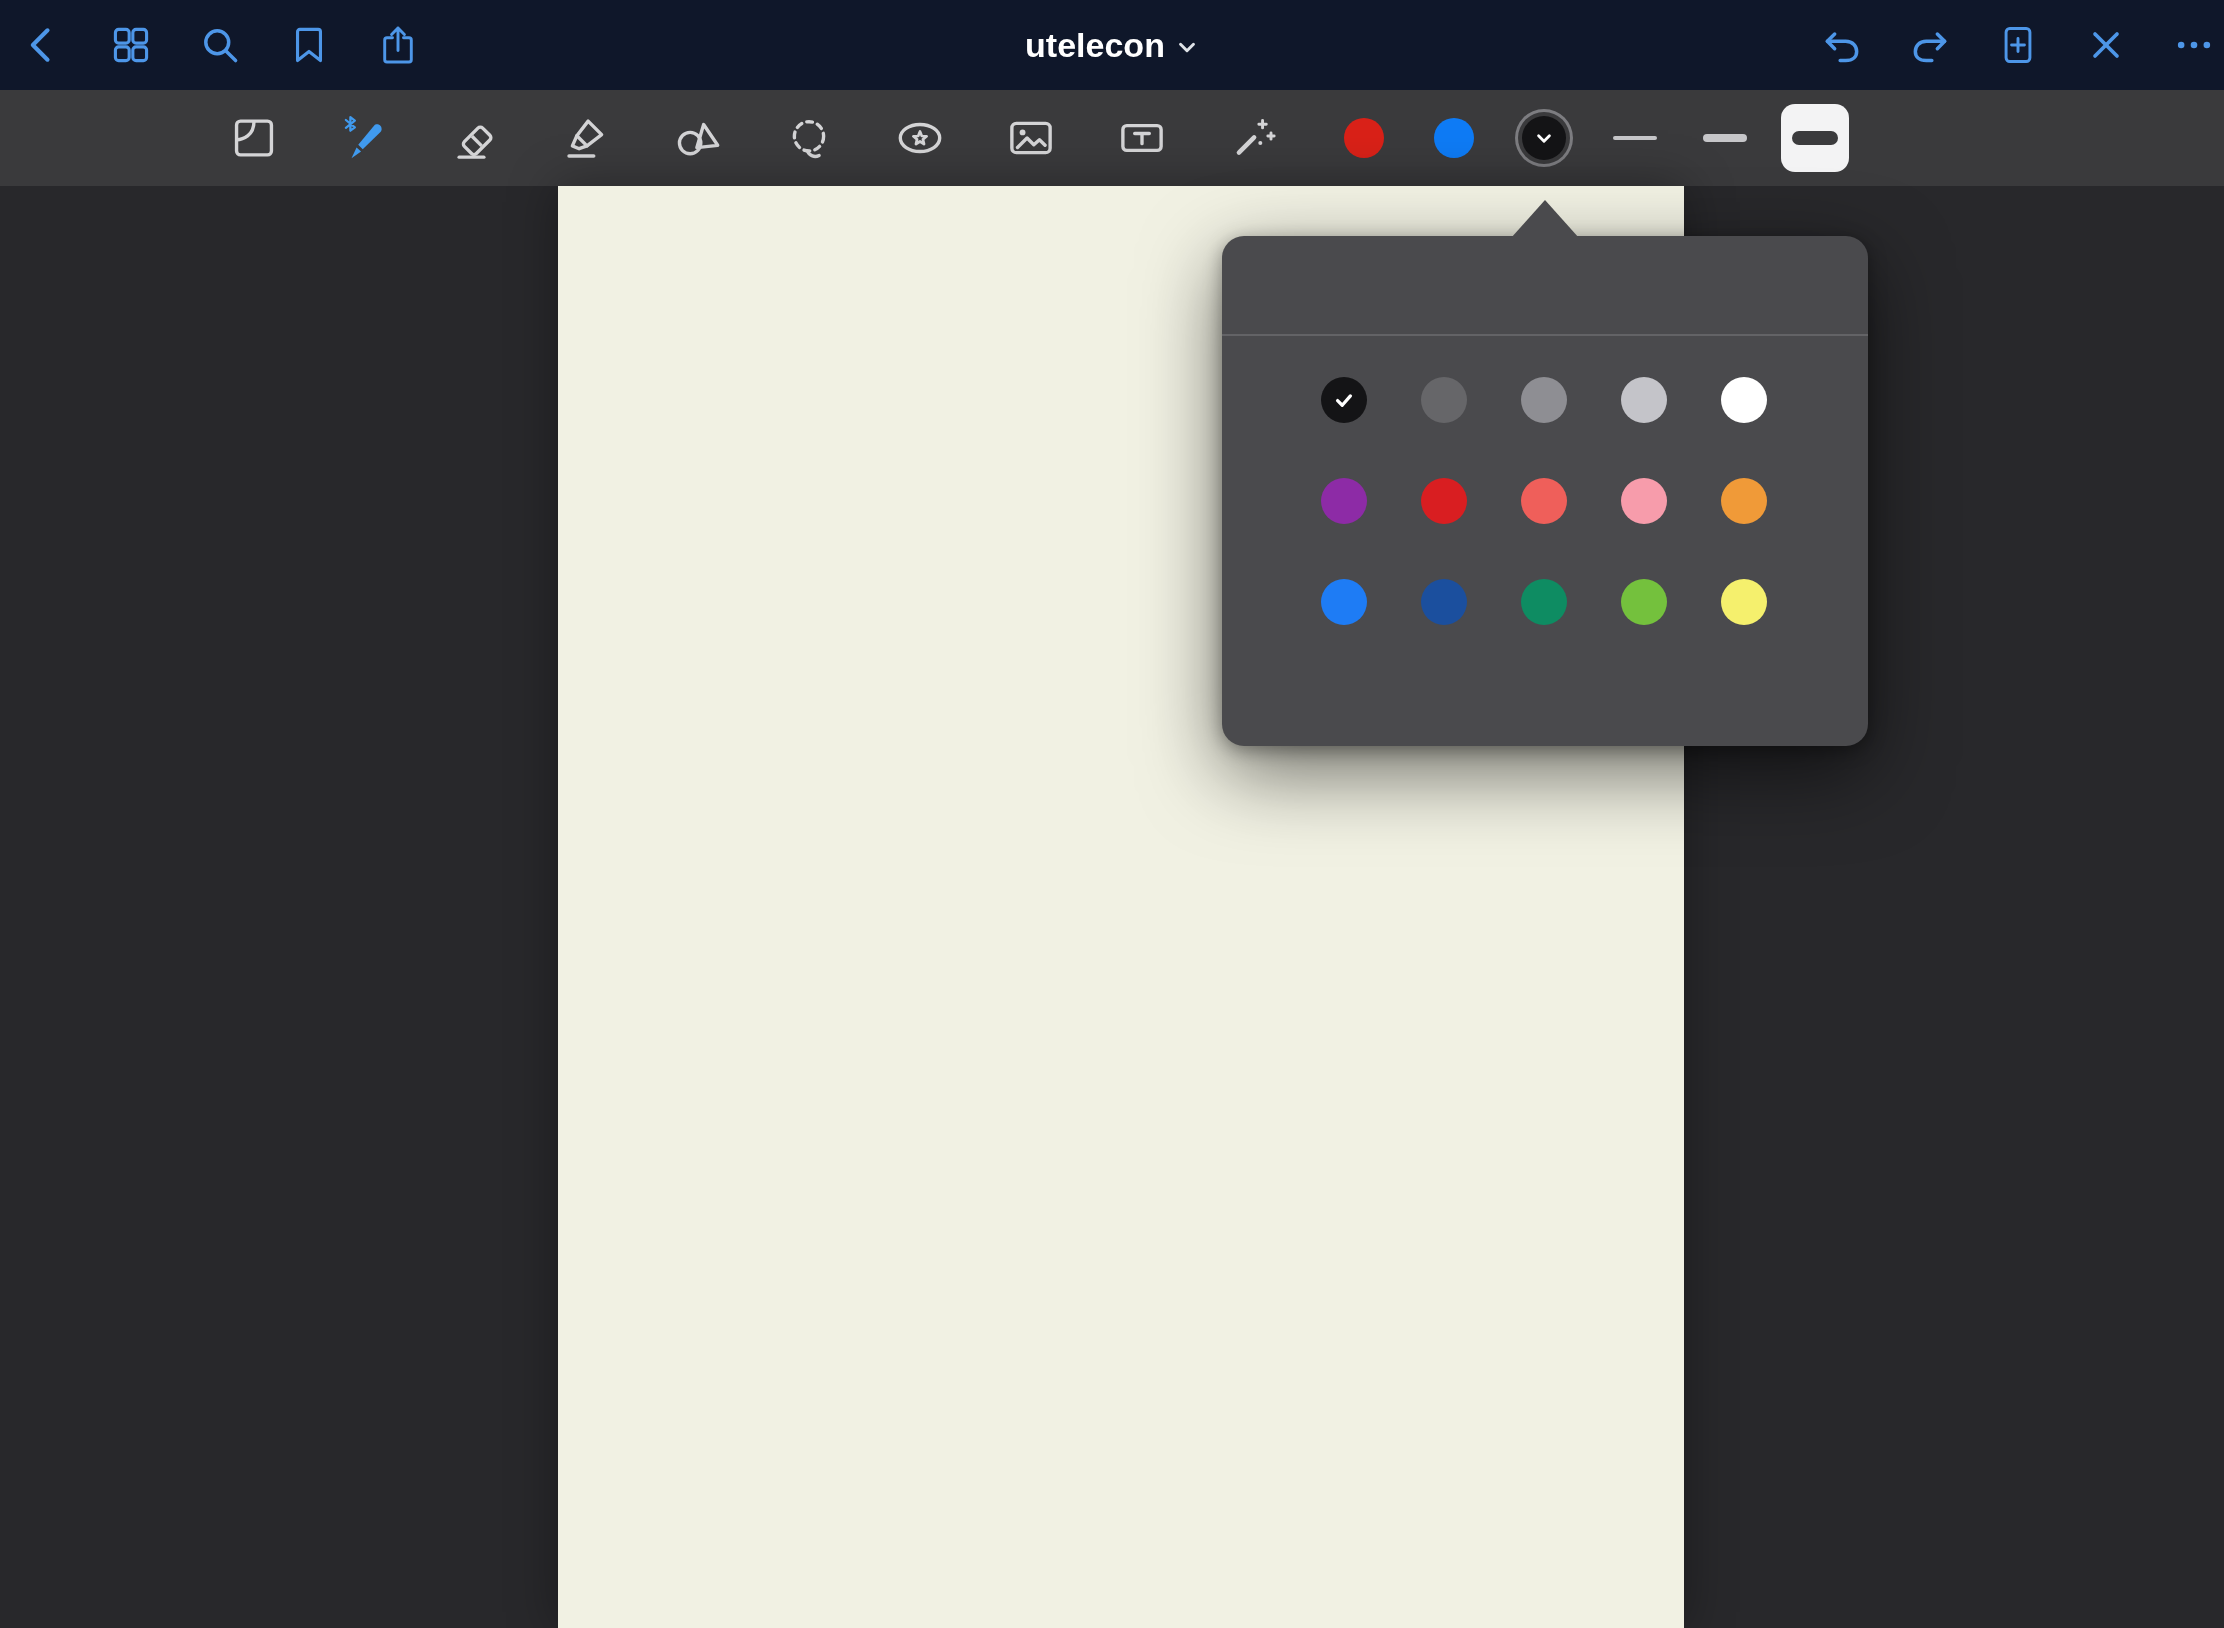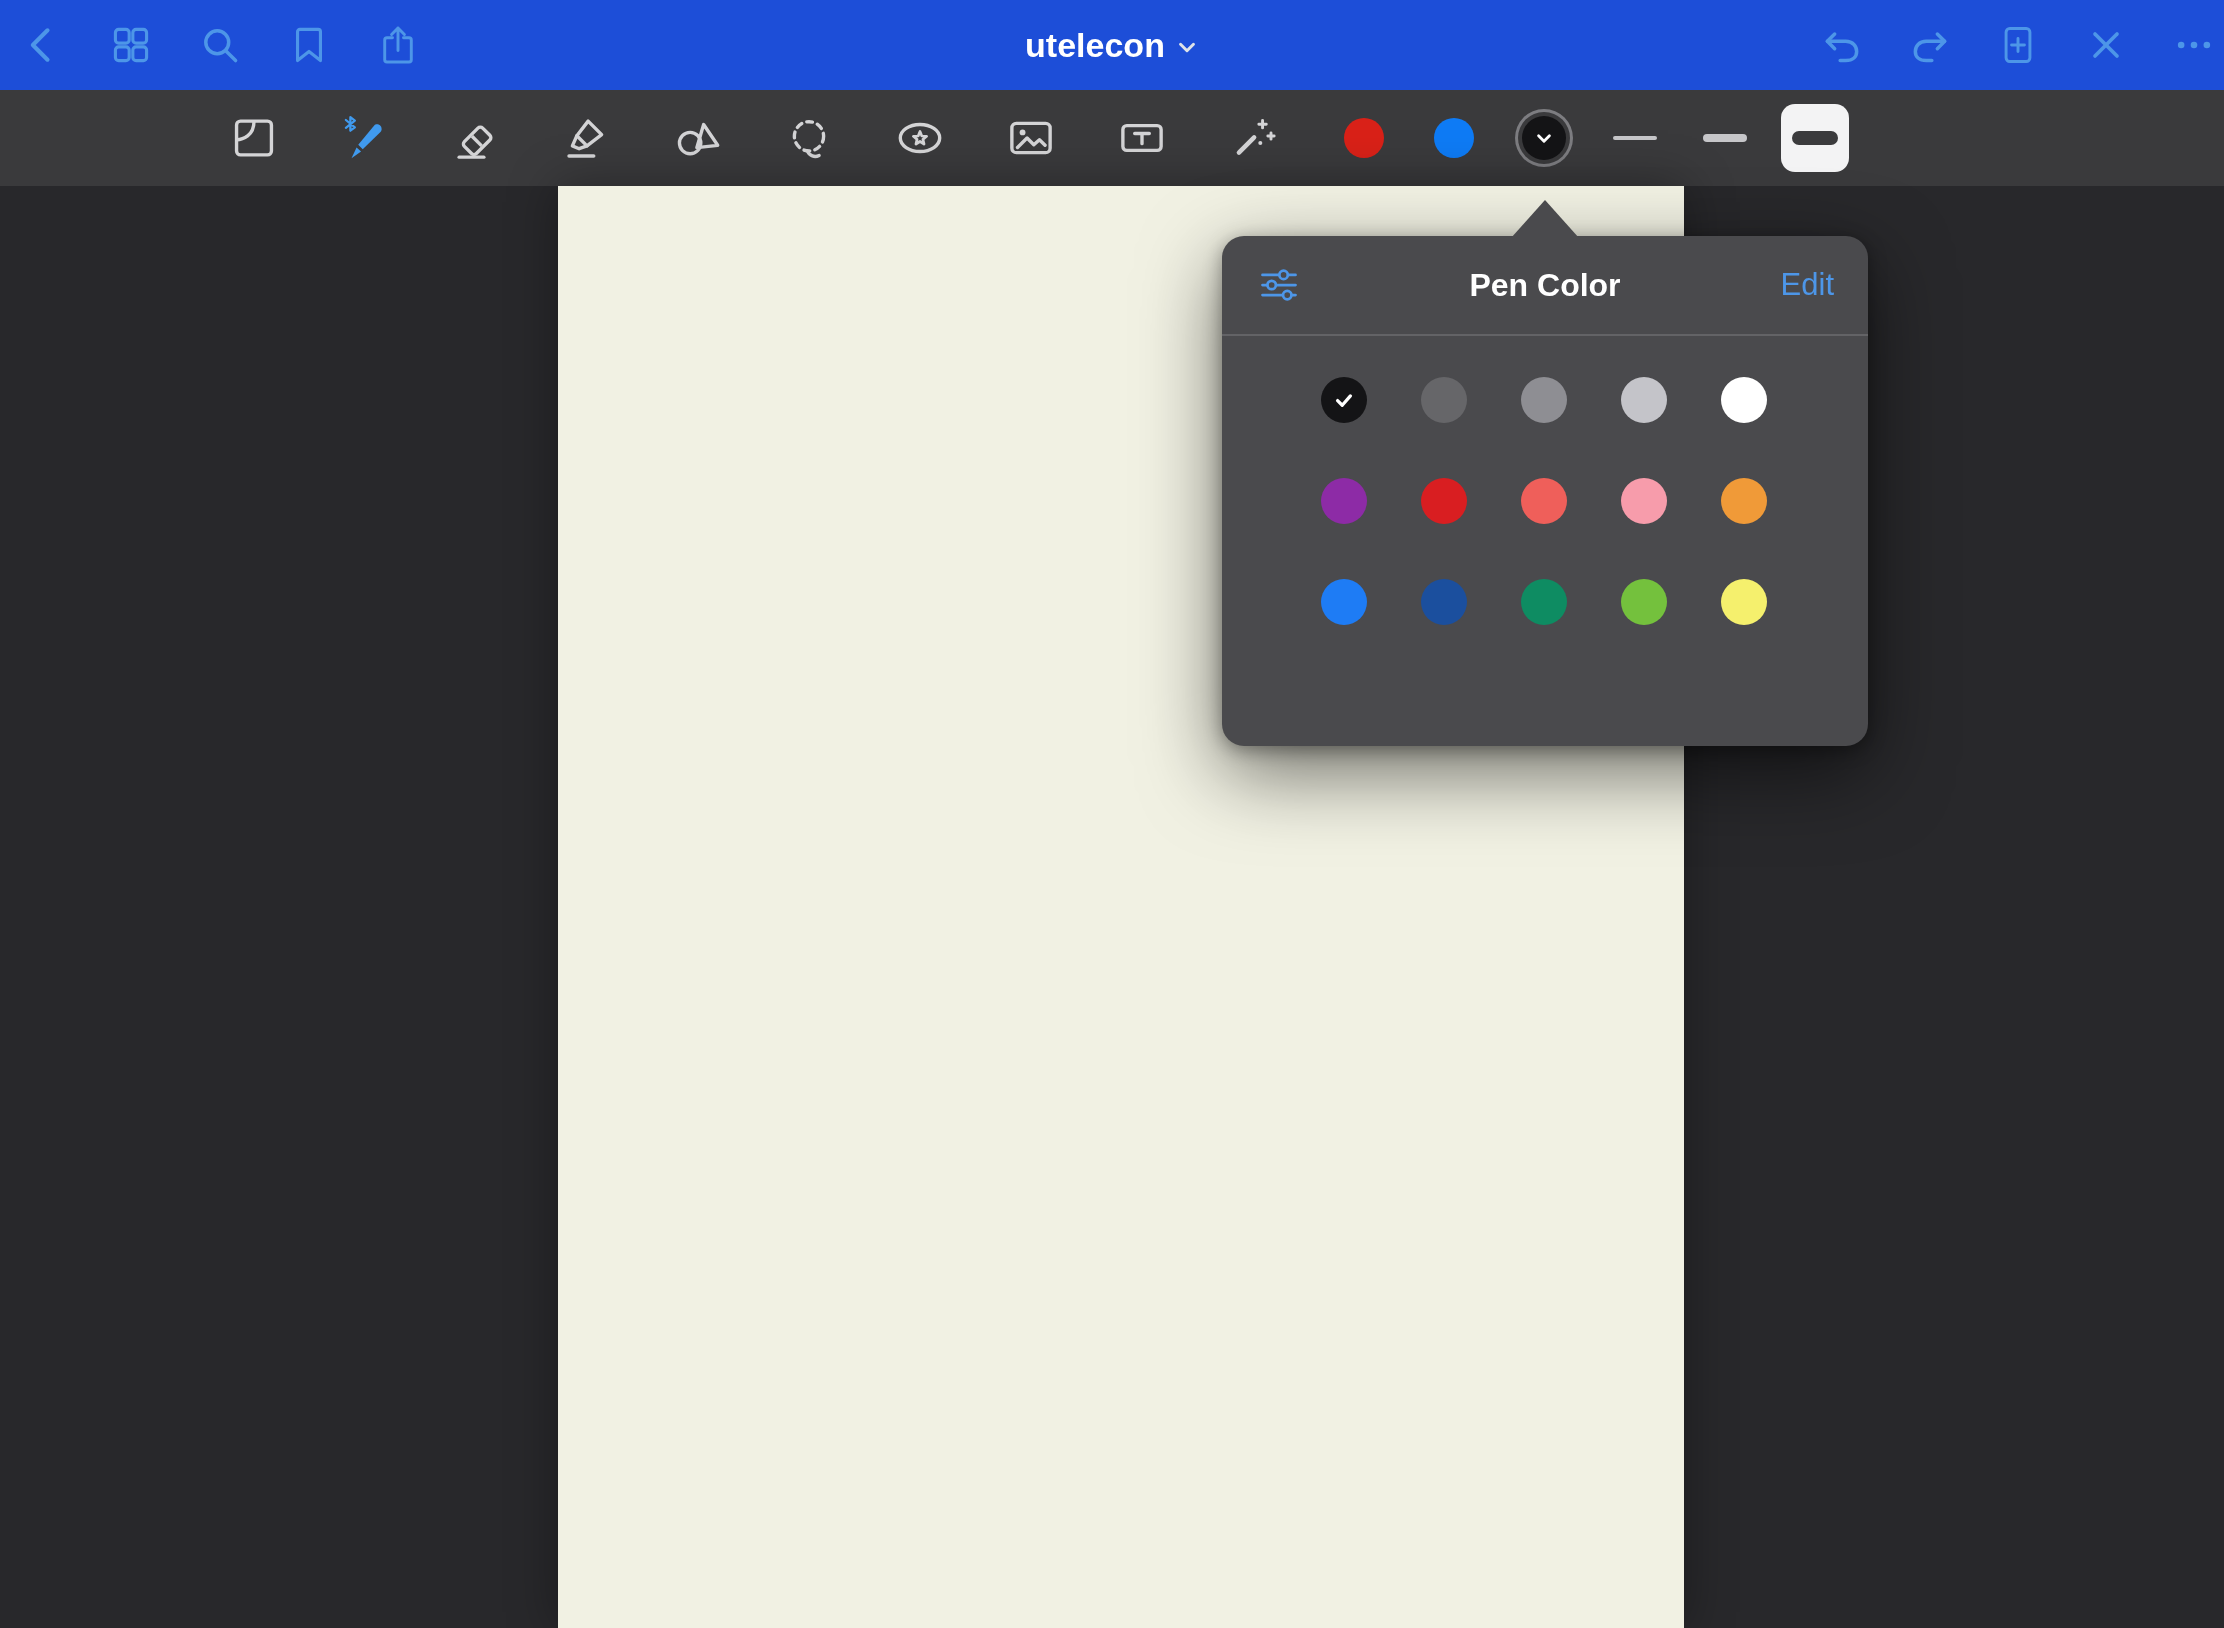--- a/index.html
+++ b/index.html
@@ -5,21 +5,21 @@
   html,body{margin:0;padding:0;}
   body{
     width:2224px;height:1628px;position:relative;overflow:hidden;
     background:#28282b;
     font-family:"Liberation Sans","DejaVu Sans",sans-serif;
     -webkit-font-smoothing:antialiased;
   }
   button{background:none;border:none;padding:0;cursor:pointer;font-family:inherit;}
 
   
-  .top-nav{position:absolute;left:0;top:0;width:2224px;height:90px;background:#1d4ed8;}
+  .top-nav{position:absolute;left:0;top:0;width:2224px;height:90px;background:#0f172a;}
   .nav-left{position:absolute;left:10px;top:0;height:90px;display:flex;align-items:center;gap:25px;}
   .nav-left .nav-btn{width:64px;height:64px;display:flex;align-items:center;justify-content:center;color:#4d96e8;}
   .nav-right{position:absolute;right:2px;top:0;height:90px;display:flex;align-items:center;gap:32px;}
   .nav-right .nav-btn{width:56px;height:56px;display:flex;align-items:center;justify-content:center;color:#4d96e8;}
   .nav-btn svg{width:44px;height:44px;}
   .nav-title{position:absolute;left:0;right:0;top:0;height:90px;display:flex;align-items:center;justify-content:center;gap:10px;pointer-events:none;}
   .nav-title-label{color:#ffffff;font-size:34px;font-weight:700;}
   .nav-title svg{width:24px;height:24px;margin-top:6px;color:#dfe3e8;}
 
   
@@ -257,32 +257,20 @@
       <div class="stroke selected">
         <div class="stroke-line thick"></div>
       </div>
     </div>
 </div>
 
 <div class="paper" style="background: rgb(241, 241, 227);"></div>
 
 <div class="popover">
   <div class="popover-arrow"></div>
-  <div class="popover-header">
-    <button class="pen-settings-btn">
-      <svg viewBox="0 0 48 48" fill="none" stroke="currentColor" stroke-width="3" stroke-linecap="round">
-        <path d="M6 13 H42 M6 24 H42 M6 35 H42"></path>
-        <circle cx="29" cy="13" r="4.6" fill="#4a4a4d"></circle>
-        <circle cx="16" cy="24" r="4.6" fill="#4a4a4d"></circle>
-        <circle cx="33" cy="35" r="4.6" fill="#4a4a4d"></circle>
-      </svg>
-    </button>
-    <div class="popover-title">Pen Color</div>
-    <button class="edit-btn">Edit</button>
-  </div>
   <div class="popover-divider"></div>
   <div class="color-grid">
       <div class="color-dot selected" style="background: rgb(20, 20, 22);">
         <svg class="check" viewBox="0 0 24 24">
           <path d="M6.5 12.5 L10.5 16.5 L17.5 8.5" fill="none" stroke="#ffffff" stroke-width="2.8" stroke-linecap="round" stroke-linejoin="round"></path>
         </svg>
       </div>
       <div class="color-dot" style="background: rgb(102, 102, 105);"></div>
       <div class="color-dot" style="background: rgb(142, 142, 147);"></div>
       <div class="color-dot" style="background: rgb(196, 196, 201);"></div>

